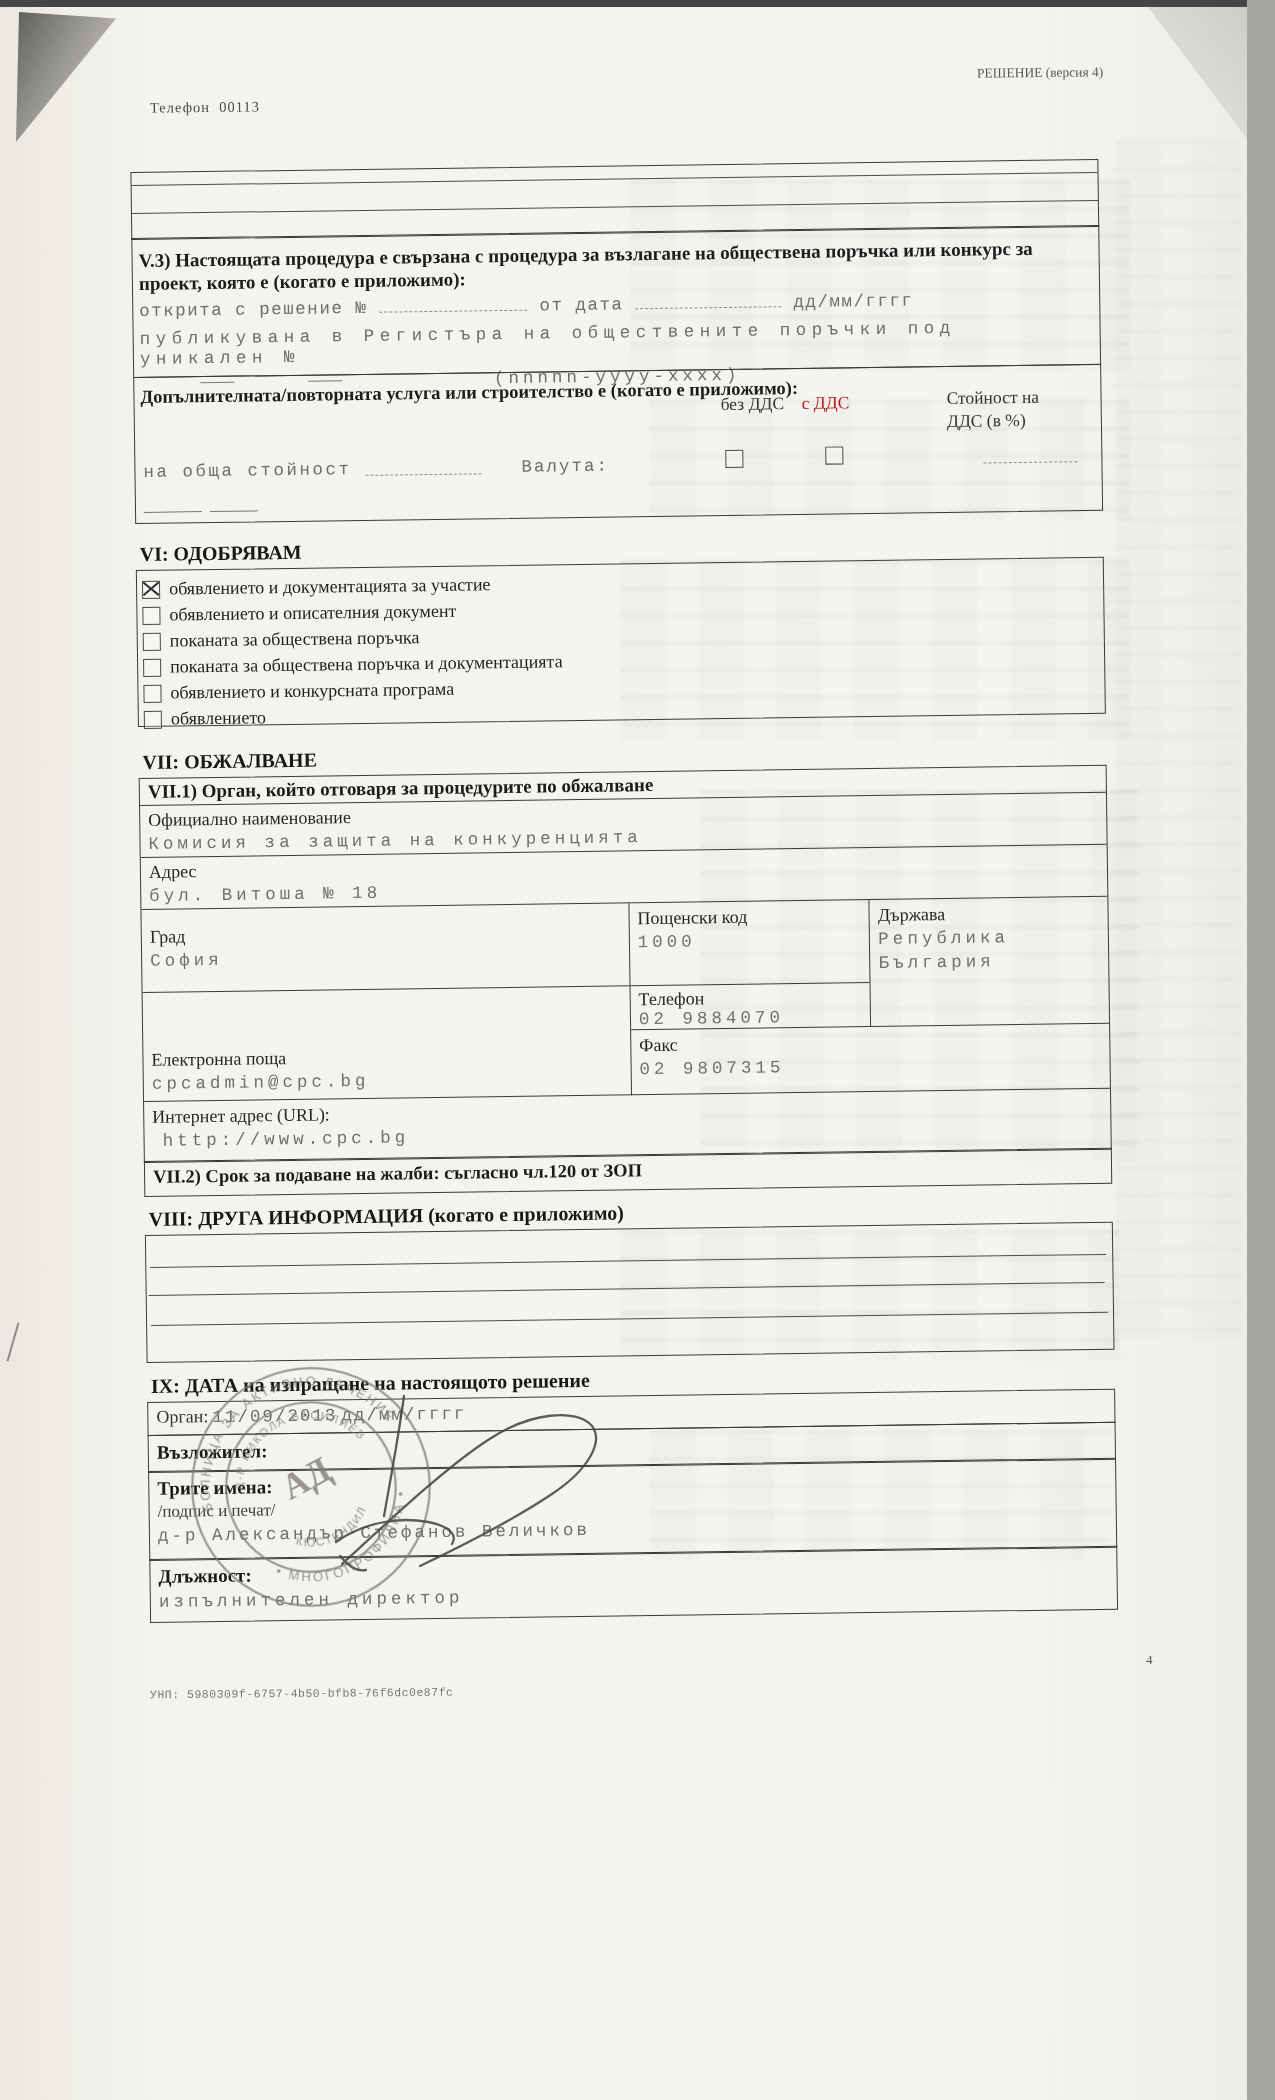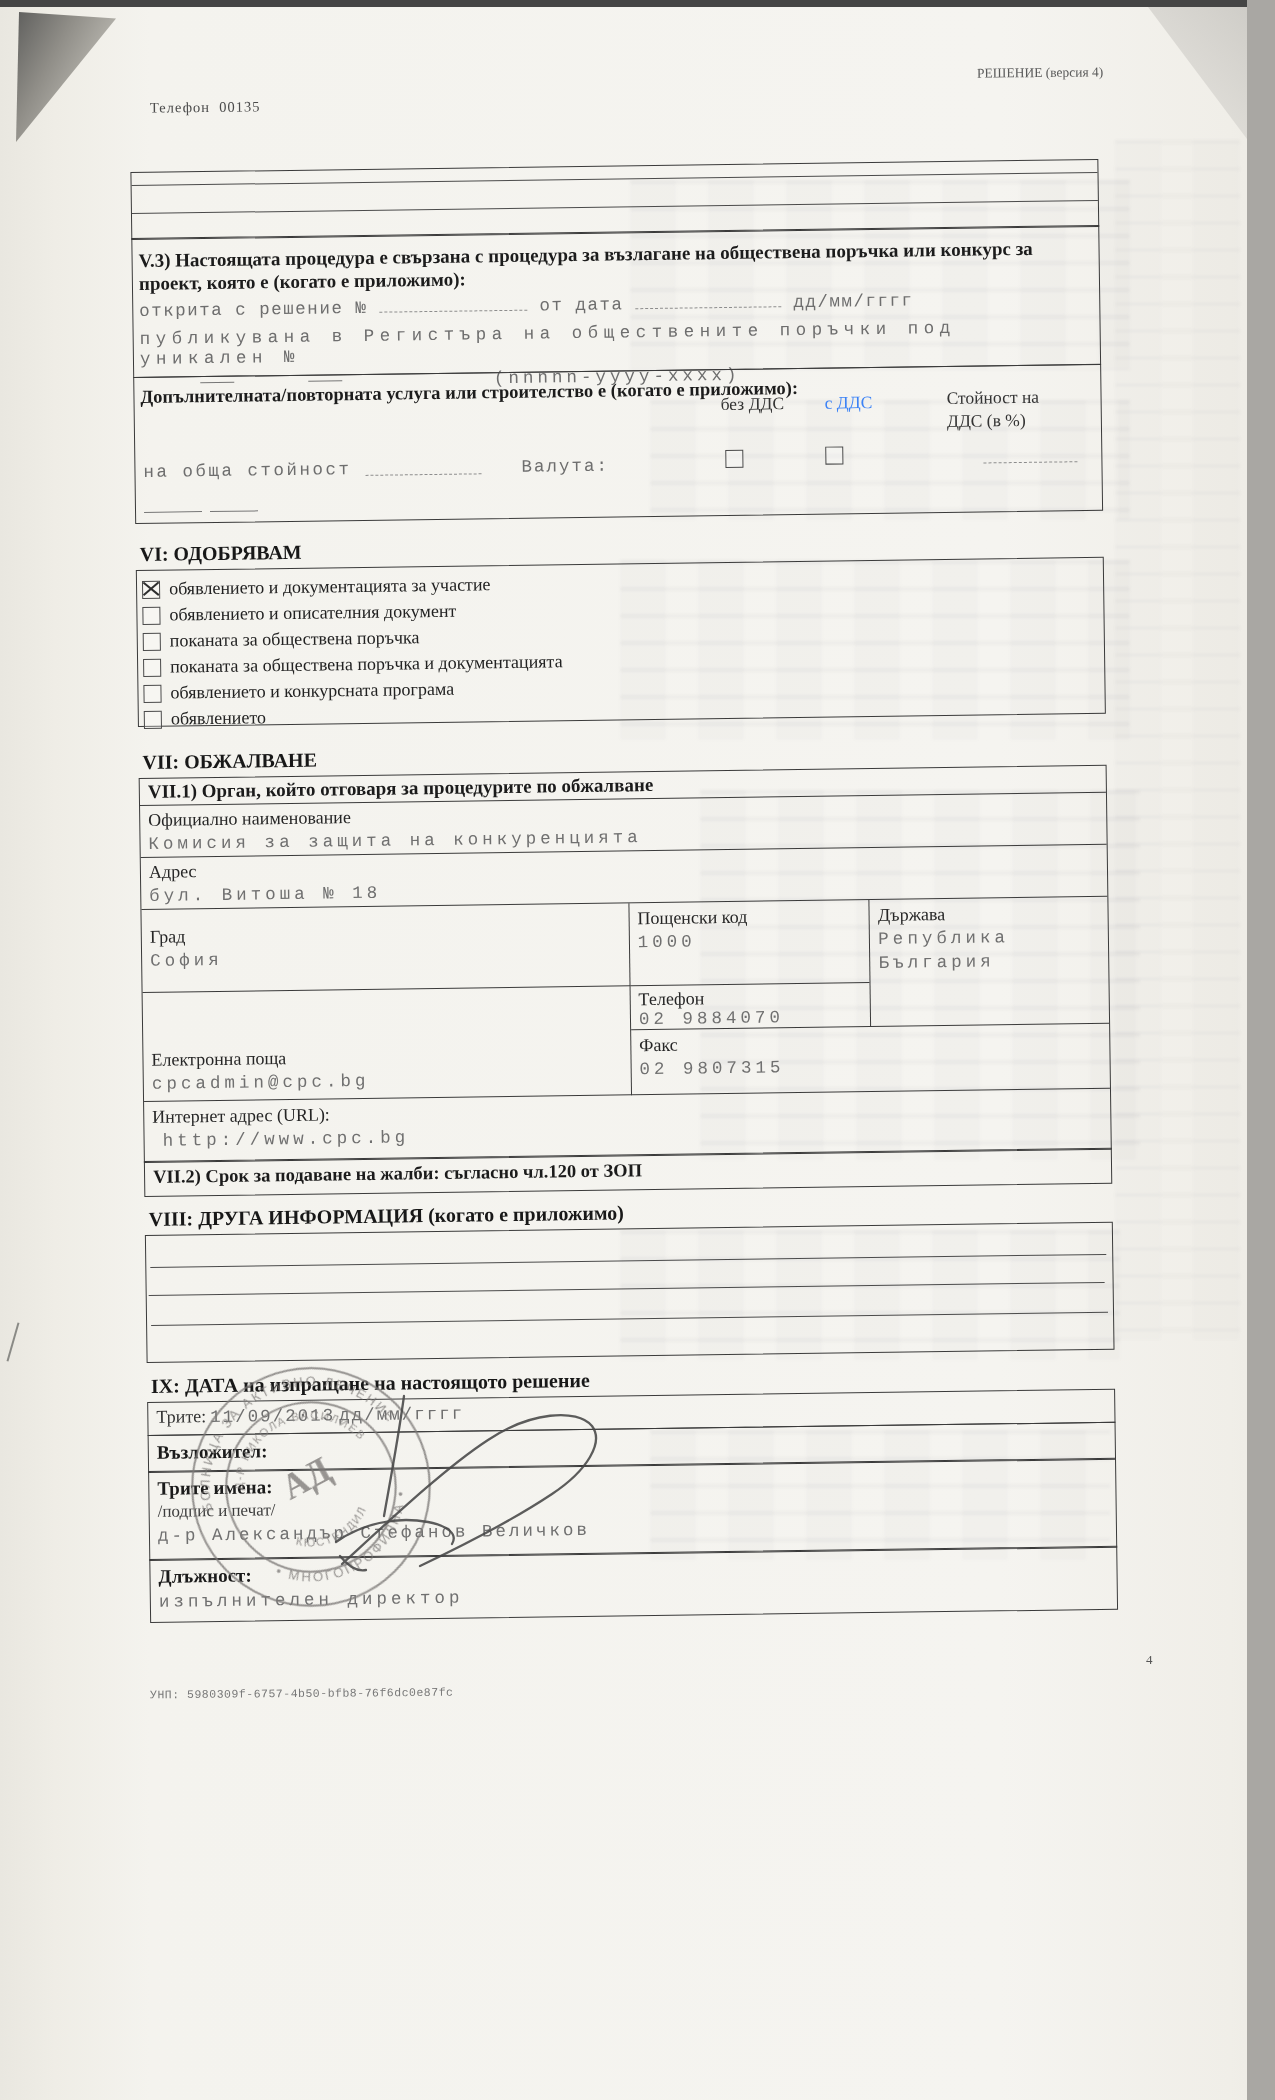--- a/index.html
+++ b/index.html
@@ -79,21 +79,21 @@
   <div class="bleed" style="left:630px;top:180px;width:500px;height:190px;"></div>
   <div class="bleed" style="left:650px;top:400px;width:480px;height:120px;"></div>
   <div class="bleed" style="left:620px;top:560px;width:510px;height:180px;"></div>
   <div class="bleed" style="left:700px;top:790px;width:440px;height:370px;"></div>
   <div class="bleed" style="left:620px;top:1230px;width:500px;height:130px;"></div>
   <div class="bleed" style="left:650px;top:1430px;width:460px;height:130px;"></div>
   <div class="bleed" style="left:1115px;top:140px;width:125px;height:1200px;opacity:.4;"></div>
 
   <div class="hdr-partida">
     <span>Телефон</span>&nbsp;
-    <span>00135</span>
+    <span>00113</span>
   </div>
   <div class="hdr-doctype">РЕШЕНИЕ (версия 4)</div>
 
   <div class="form-column">
 
     <div class="box" style="margin-top:42px;height:68px;">
       <div class="inline-line" style="top:12px;"></div>
       <div class="inline-line" style="top:40px;"></div>
     </div>
 
@@ -110,21 +110,21 @@
       <div style="position:relative;margin-top:4px;text-align:center;">
         <span class="dash" style="left:60px;top:10px;"></span>
         <span class="dash" style="left:168px;top:10px;"></span>
         <span class="mono" style="letter-spacing:4px;">(nnnnn-yyyy-xxxx)</span>
       </div>
     </div>
 
     <div class="box" style="height:147px;padding:8px 6px 0 6px;">
       <div class="bold-title" style="font-size:18.5px;">Допълнителната/повторната услуга или строителство е (когато е приложимо):</div>
       <div style="position:absolute;left:586px;top:24px;font-size:17.5px;color:#333;">без ДДС</div>
-      <div style="position:absolute;left:690px;top:24px;font-size:17.5px;color:#3b82f6;">с ДДС</div>
+      <div style="position:absolute;left:667px;top:24px;font-size:17.5px;color:#b91c1c;">с ДДС</div>
       <div style="position:absolute;left:812px;top:20px;font-size:17.5px;color:#333;line-height:23px;">
         <span>Стойност на</span><br>
         <span>ДДС (в %)</span>
       </div>
       <div style="position:absolute;left:8px;top:84px;display:flex;align-items:center;">
         <span class="mono" style="letter-spacing:2.5px;">на обща стойност</span>
         <span class="fill" style="width:116px;margin-left:14px;"></span>
         <span class="mono" style="letter-spacing:2px;margin-left:40px;">Валута:</span>
       </div>
       <span class="cb" style="position:absolute;left:590px;top:80px;"></span>
@@ -212,21 +212,21 @@
 
     <div class="sec-head" style="margin-top:11px;">VIII: ДРУГА ИНФОРМАЦИЯ (когато е приложимо)</div>
     <div class="box" style="margin-top:4px;height:128px;">
       <div class="inline-line" style="top:31px;left:4px;right:6px;"></div>
       <div class="inline-line" style="top:59px;left:2px;right:8px;"></div>
       <div class="inline-line" style="top:89px;left:4px;right:5px;"></div>
     </div>
 
     <div class="sec-head" style="margin-top:12px;">IX: ДАТА на изпращане на настоящото решение</div>
     <div class="box" style="margin-top:4px;height:34px;padding:4px 8px;">
-      <span style="font-size:18px;color:#333;">Трите:</span>
+      <span style="font-size:18px;color:#333;">Орган:</span>
       <span class="mono" style="letter-spacing:2px;">11/09/2013</span>
       <span class="mono" style="letter-spacing:2px;">дд/мм/гггг</span>
     </div>
     <div class="box" style="height:38px;padding:6px 8px;">
       <span style="font-size:19px;font-weight:700;color:#1b1b1b;">Възложител:</span>
     </div>
     <div class="box" style="height:90px;padding:6px 8px;">
       <div style="font-size:19px;font-weight:700;color:#1b1b1b;">Трите имена:</div>
       <div style="font-size:17px;color:#3c3c3c;margin-top:2px;">/подпис и печат/</div>
       <div class="val" style="letter-spacing:3px;margin-top:2px;">д-р Александър Стефанов Величков</div>

